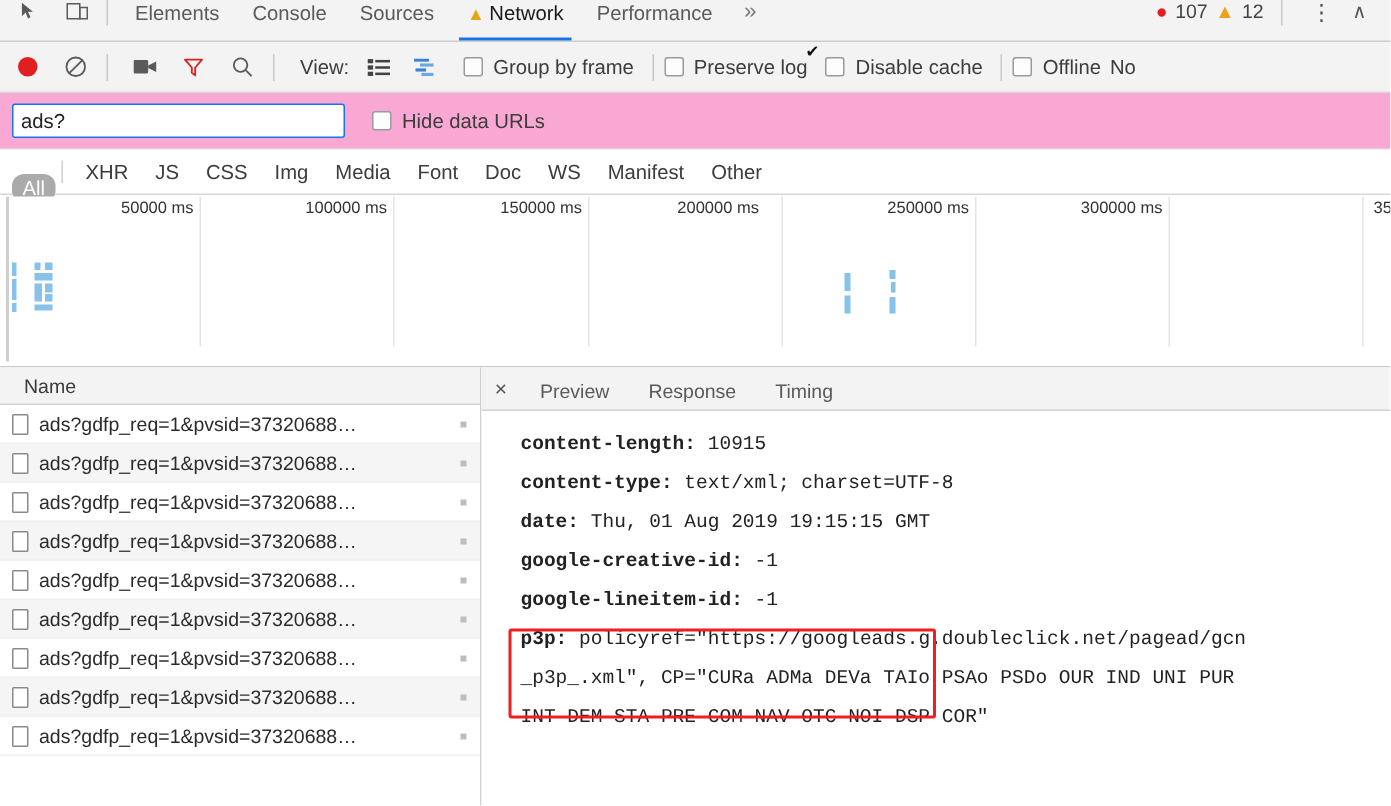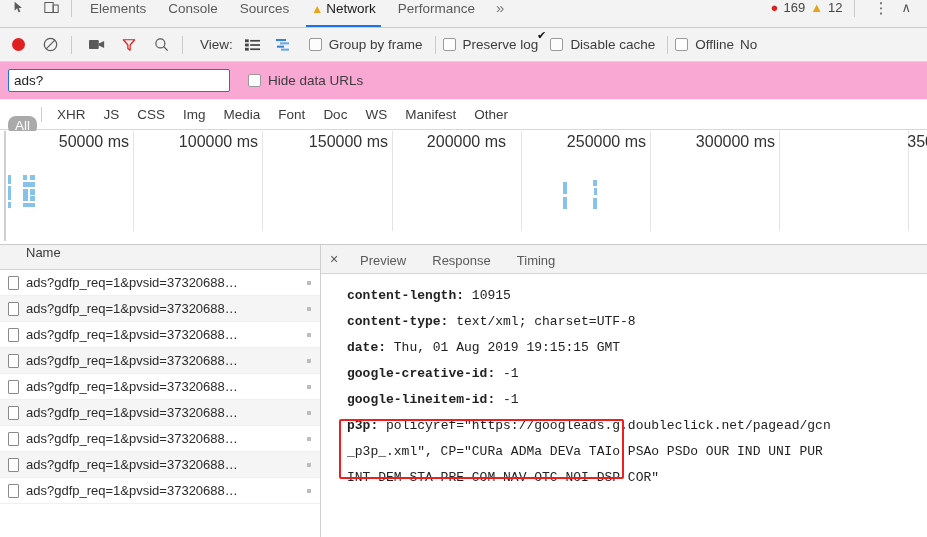--- a/index.html
+++ b/index.html
@@ -59,35 +59,35 @@
               border-bottom:1px solid #d8d8d8; }
   .pill { font-size:13.5px; color:#3c3c3c; padding:2px 7px; margin-left:4px;
           border-radius:8px; white-space:nowrap; }
   .pill.active { background:#aaa; color:#fff;margin-top:22px; }
   .pill-sep { width:1px; height:15px; background:#cfcfcf; margin:0 4px; }
 
   
   .overview { position:absolute; left:0; top:131px; width:927px; height:114px;
               background:#fff; border-bottom:1px solid #c9c9c9; overflow:hidden; }
   .ruler { position:absolute; left:0; top:0; width:927px; height:24px; }
-  .tick { position:absolute; top:2px; font-size:16px; color:#333;
+  .tick { position:absolute; top:2px; font-size:11px; color:#333;
           transform:translateX(-100%); padding-right:4px; white-space:nowrap; }
   .tickline { position:absolute; top:0; width:1px; height:100px; background:#e4e4e4; }
   .ov-left-edge { position:absolute; left:4px; top:0; width:2px; height:110px;
                   background:#cfcfcf; }
   .bar { position:absolute; background:#71b7e6; opacity:.85; }
 
   
   .lower { position:absolute; left:0; top:245px; width:927px; height:292px;
            display:flex; }
   .req-pane { width:321px; height:292px; background:#fff; position:relative;
               border-right:1px solid #cfcfcf; overflow:hidden; }
   .col-head { height:25px; background:#f3f3f3; border-bottom:1px solid #d4d4d4;
-              display:flex; font-size:13px; color:#3a3a3a;
-              padding-left:26px; }
+              display:flex; align-items:center; font-size:13px; color:#3a3a3a;
+              padding-left:16px; }
   .req-row { height:26px; display:flex; align-items:center; padding-left:8px;
              border-bottom:1px solid #f0f0f0; font-size:13px; color:#2b2b2b;
              white-space:nowrap; overflow:hidden; }
   .req-row.alt { background:#f5f5f5; }
   .doc-icon { width:11px; height:14px; border:1px solid #8a8a8a; background:#fff;
               border-radius:1px; margin-right:7px; flex:none; }
   .req-dot { width:4px; height:4px; background:#bdbdbd; position:absolute; right:9px; }
 
   
   .detail-pane { flex:1; height:292px; background:#fff; position:relative;
@@ -126,21 +126,21 @@
     </div>
     <div class="vsep"></div>
     <div class="ptab"><span>Elements</span></div>
     <div class="ptab"><span>Console</span></div>
     <div class="ptab"><span>Sources</span></div>
     <div class="ptab active"><span class="wicon">▲</span><span>Network</span></div>
     <div class="ptab"><span>Performance</span></div>
     <div class="more">»</div>
     <div class="counts">
       <span class="err-dot">●</span>
-      <span>169</span>
+      <span>107</span>
       <span class="warn-dot">▲</span>
       <span>12</span>
       <span class="vsep"></span>
       <span class="kebab">⋮</span>
       <span class="chev">∧</span>
     </div>
   </div>
 
   <div class="net-toolbar">
     <div class="tb-btn">

